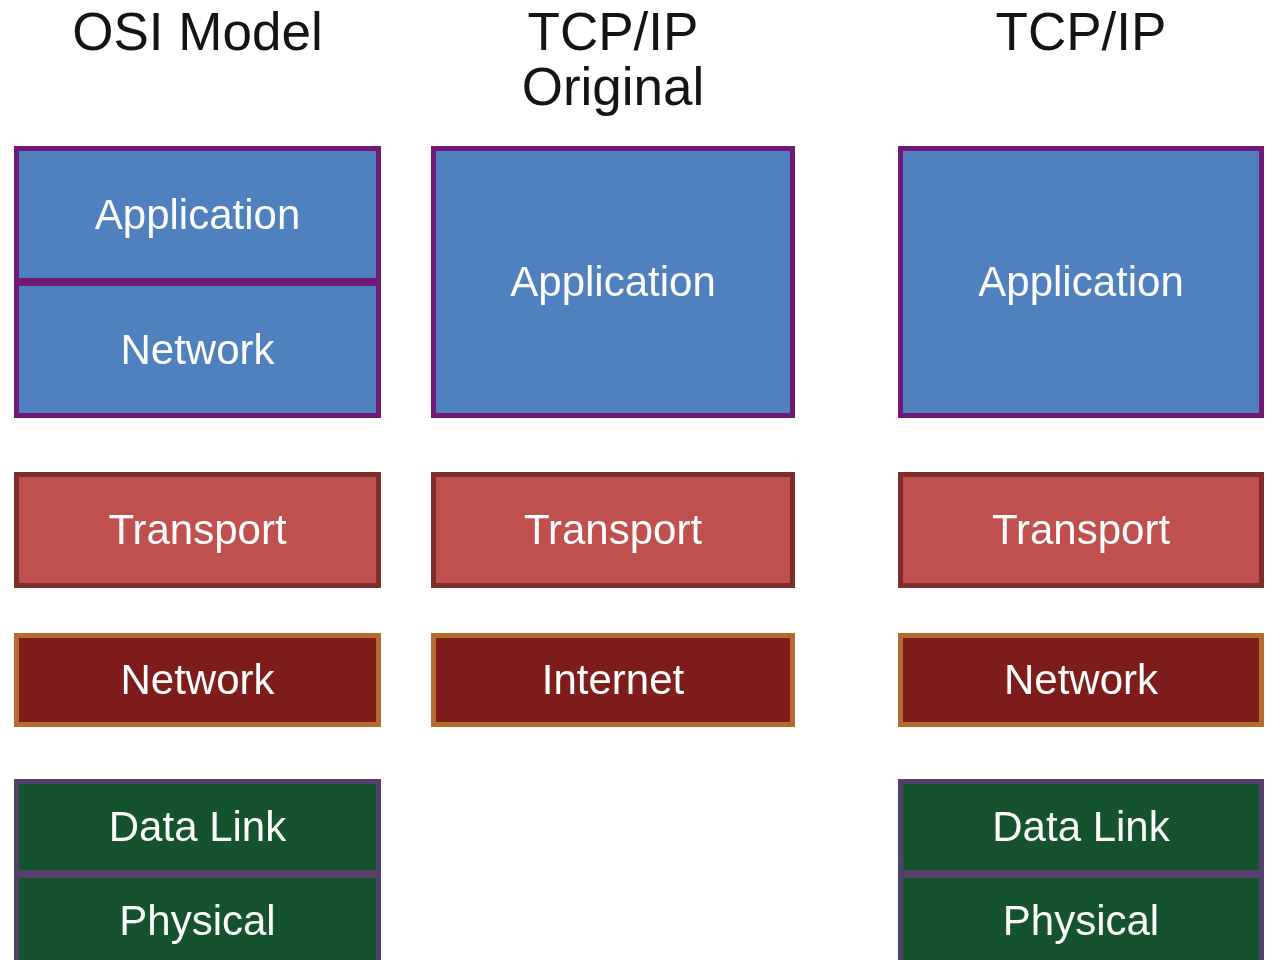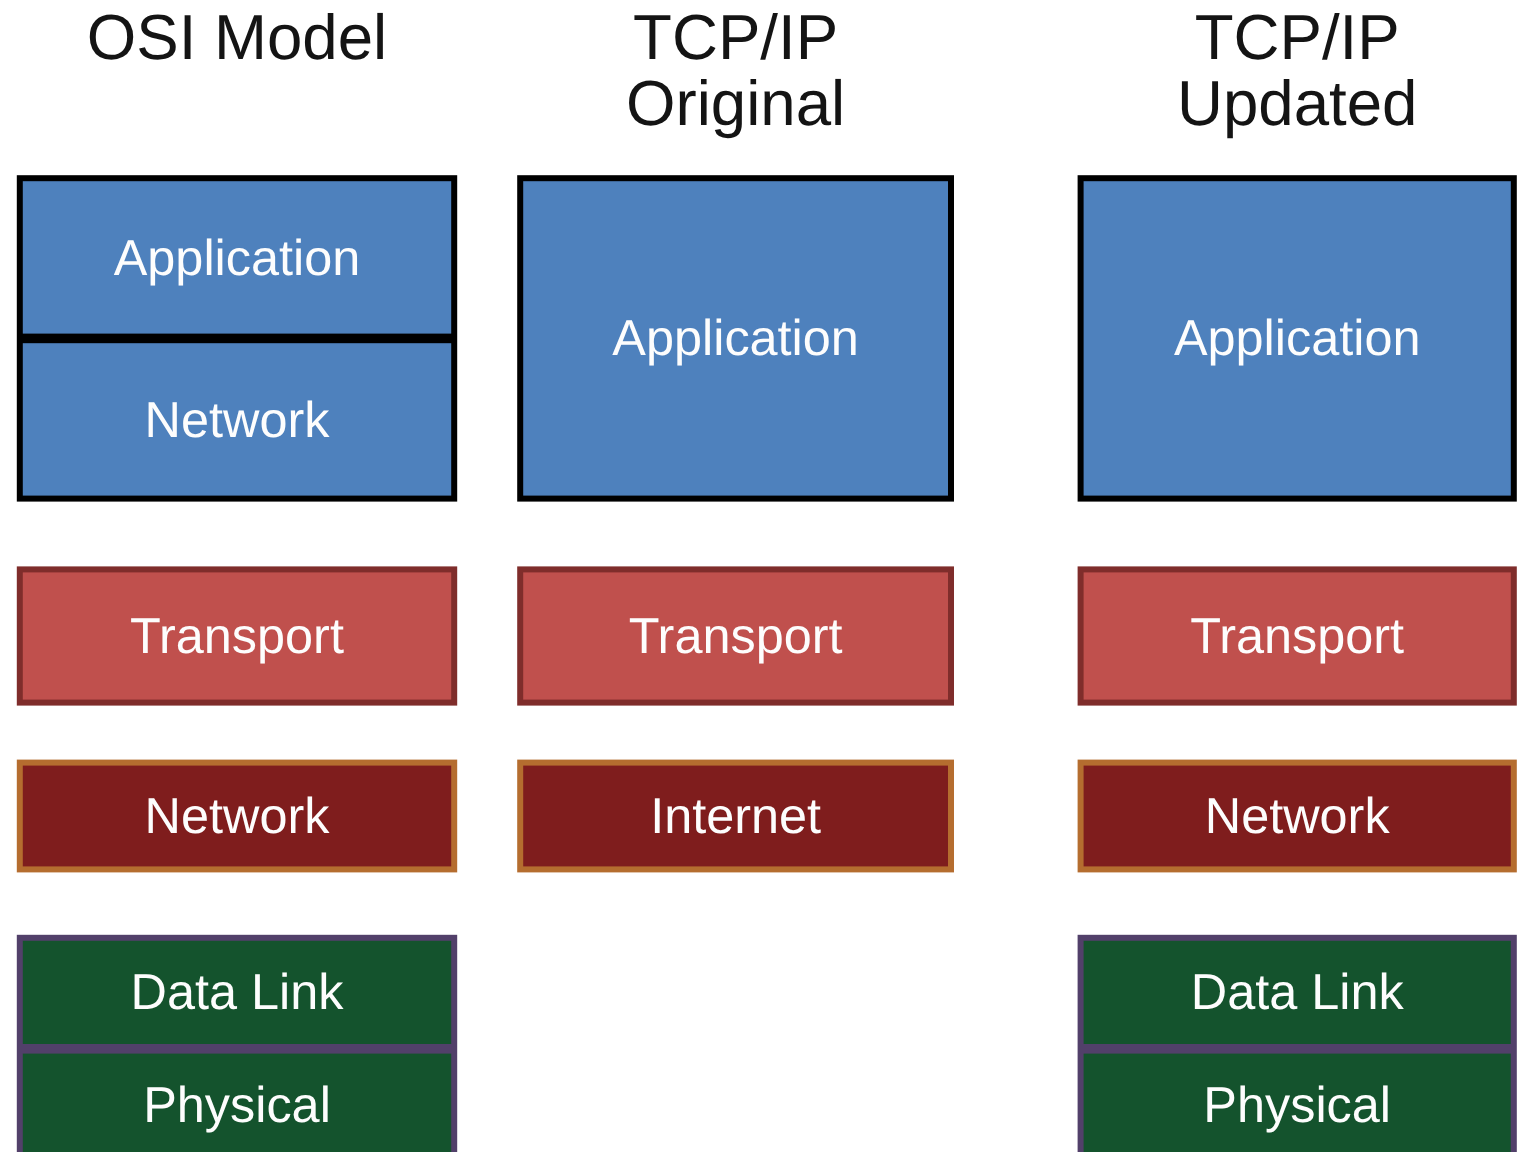--- a/index.html
+++ b/index.html
@@ -34,21 +34,21 @@
     display: flex; flex-direction: column;
     padding: 5px; gap: 8px;
   }
   .row-0 { top: 146px; height: 272px; }
   .row-1 { top: 472px; height: 116px;  }
   .row-2 { top: 633px; height: 94px;  }
   .row-3 { top: 779px; }
   .row-3.cells-1 { height: 92px; }
   .row-3.cells-2 { height: 190px; }   
 
-  .color-blue   { background: #000000; }
+  .color-blue   { background: #701a75; }
   .color-red    { background: #7F2D2B; }
   .color-orange { background: #B56D2F; }
   .color-purple { background: #52406A; }
 
   .cell {
     flex: 1 1 0;
     display: flex; align-items: center; justify-content: center;
     color: #FDFDFD;
     font-size: 42px;
     line-height: 1;
@@ -95,21 +95,20 @@
       <div class="cell">Transport</div>
     </div>
     <div class="group row-2 cells-1 color-orange">
       <div class="cell">Internet</div>
     </div>
   </div>
 
   <div class="column" id="col-updated">
     <div class="column-title">
       <div>TCP/IP</div>
-      <div>Updated</div>
     </div>
     <div class="group row-0 cells-1 color-blue">
       <div class="cell">Application</div>
     </div>
     <div class="group row-1 cells-1 color-red">
       <div class="cell">Transport</div>
     </div>
     <div class="group row-2 cells-1 color-orange">
       <div class="cell">Network</div>
     </div>

